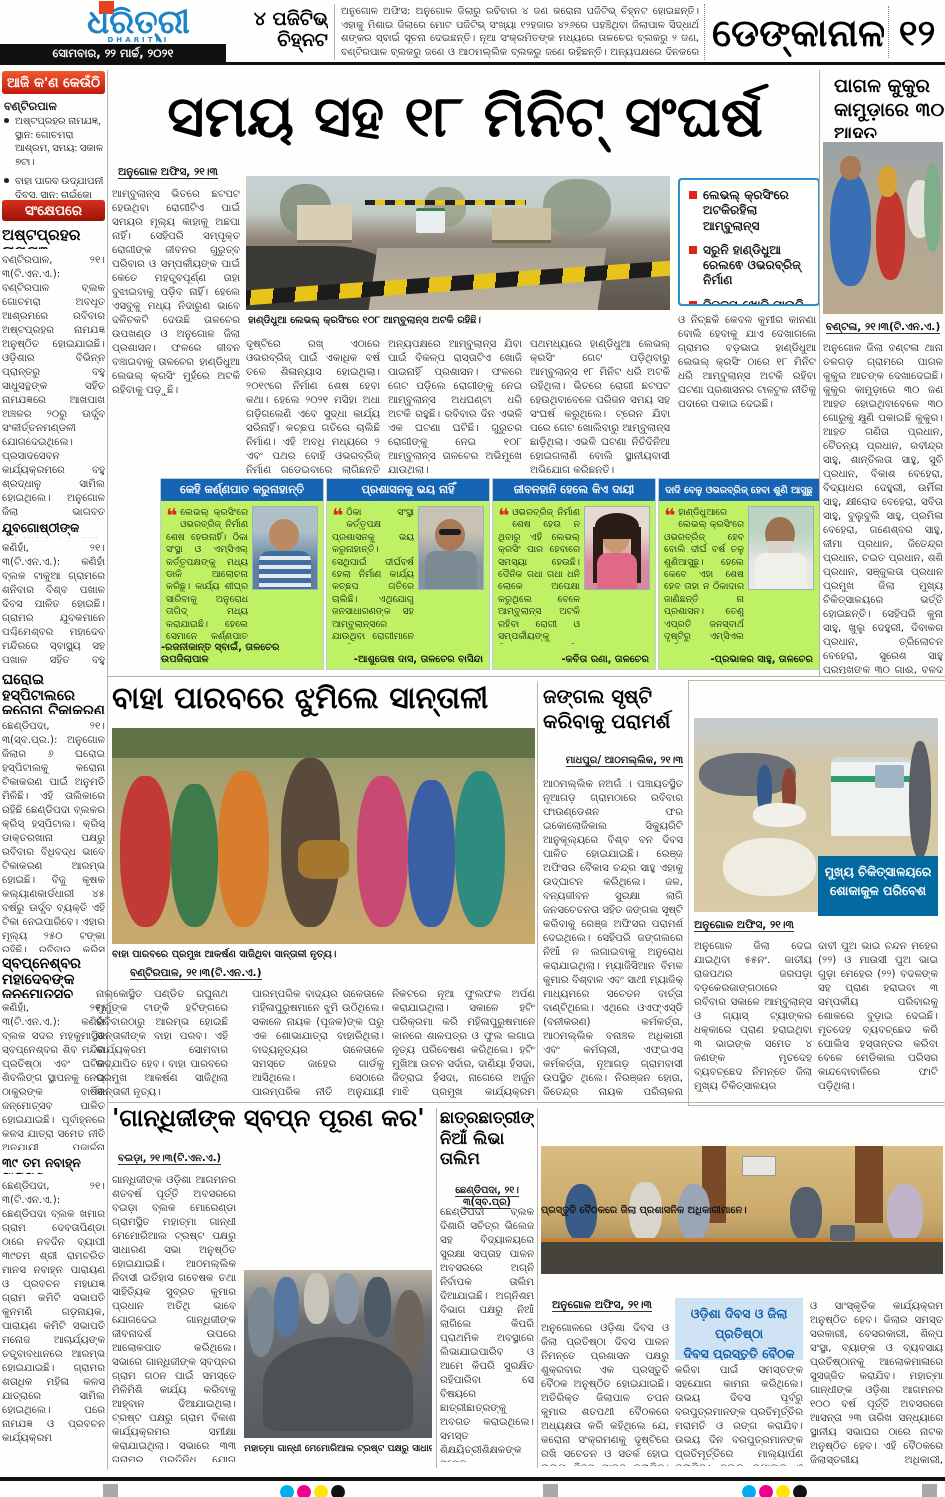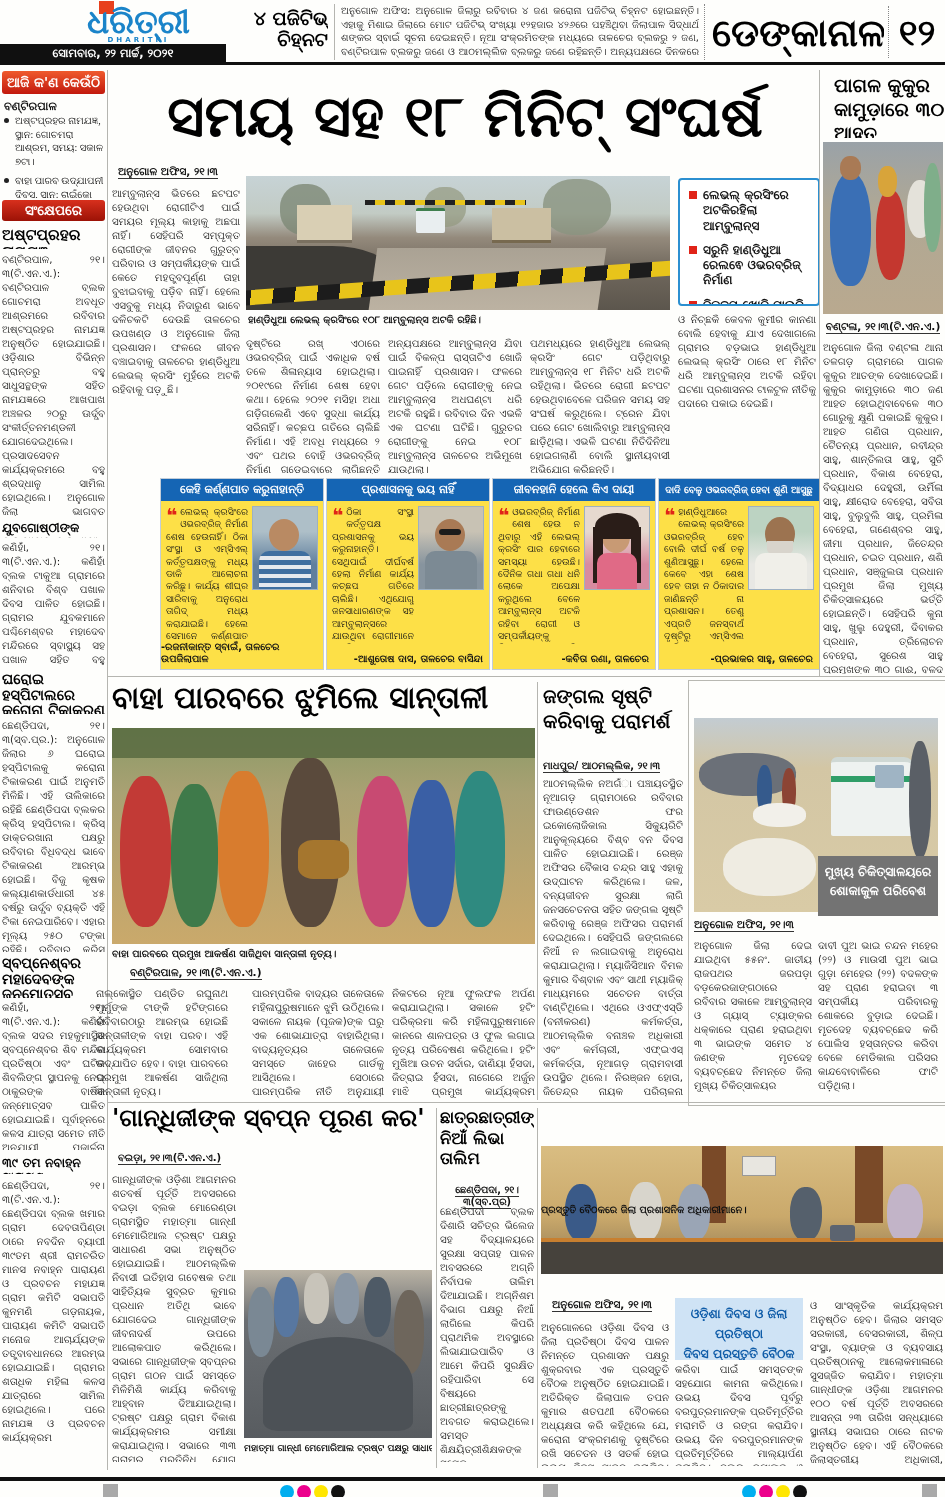--- a/index.html
+++ b/index.html
@@ -13,21 +13,21 @@
   .hl{font-weight:bold;color:#000;line-height:1.08;overflow:hidden;}
   .rule-v{background:#b5b5b0;width:1px;}
   .rule-h{background:#b5b5b0;height:1px;}
   .redband{background:linear-gradient(180deg,#ef5a2d,#c2190d);color:#fff;font-weight:bold;
            text-align:center;border-radius:3px;overflow:hidden;}
   .photo{overflow:hidden;background:#9a9a92;}
   .bullet-item{position:relative;padding-left:11px;font-size:10px;line-height:1.35;margin-bottom:6px;font-family:Liberation Serif, serif;}
   .bullet-item::before{content:"";position:absolute;left:0;top:4px;width:5px;height:5px;border-radius:50%;background:#222;}
   .boxpoint{position:relative;padding-left:14px;font-weight:bold;font-size:12.2px;line-height:1.25;margin-bottom:9px;}
   .boxpoint::before{content:"";position:absolute;left:0;top:3px;width:8px;height:8px;background:#e02418;}
-  .qbox{position:absolute;background:#fde047;border:1px solid #c2cdd9;}
+  .qbox{position:absolute;background:#bef264;border:1px solid #c2cdd9;}
   .qhead{background:#1565b4;color:#fff;font-weight:bold;font-size:11.3px;text-align:center;
          height:22px;line-height:22px;overflow:hidden;white-space:nowrap;}
   .qtext{font-size:9.4px;line-height:1.32;text-align:justify;overflow:hidden;}
   .qtext::before{content:"❝";color:#e02418;font-size:19px;line-height:14px;float:left;margin:2px 3px 0 0;font-weight:bold;}
   .qname{position:absolute;right:6px;bottom:4px;font-size:9.8px;font-weight:bold;}
   .qphoto{position:absolute;width:64px;height:82px;border:1px solid #9db0c2;overflow:hidden;}
   .face{position:absolute;border-radius:50%;}
   .torso{position:absolute;border-radius:10px 10px 0 0;}
   .dot{width:14px;height:14px;border-radius:50%;display:inline-block;margin-right:3px;}
   .graysq{position:absolute;width:15px;height:15px;background:#a9a9a9;}
@@ -184,36 +184,36 @@
     <div class="blob" style="left:0;top:0;width:100%;height:14%;background:#55683e;opacity:.8;border-radius:0;"></div>
   </div>
   <div class="abs cap" style="left:112px;top:948px;width:423px;">ବାହା ପାରବରେ ପ୍ରମୁଖ ଆକର୍ଷଣ ସାଜିଥିବା ସାନ୍ତାଳୀ ନୃତ୍ୟ।</div>
   <div class="abs byl" style="left:130px;top:966px;width:200px;"><span>ବଣ୍ଟିରପାଳ, ୨୧।୩(ଟି.ଏନ.ଏ.)</span></div>
   <div class="abs bt" style="left:96px;top:986px;width:132px;height:114px;">ନାଲ୍‌କୋସ୍ଥିତ ପଣ୍ଡିତ ରଘୁନାଥ ମୁର୍ମୁଙ୍କ ଟାଙ୍କି ହଟିଙ୍ଗରେ ରବିବାରଠାରୁ ଆରମ୍ଭ ହୋଇଛି ସାନ୍ତାଳୀଙ୍କ ବାହା ପରବ। ଏହି କାର୍ଯ୍ୟକ୍ରମ ସୋମବାର ଉଦ୍‌ଯାପିତ ହେବ। ବାହା ପାରବରେ ପ୍ରମୁଖ ଆକର୍ଷଣ ସାଜିଥିଲା ସାନ୍ତାଳୀ ନୃତ୍ୟ।</div>
   <div class="abs bt" style="left:252px;top:986px;width:132px;height:114px;">ପାରମ୍ପରିକ ବାଦ୍ୟର ତାଳେତାଳେ ମହିଳାପୁରୁଷମାନେ ଝୁମି ଉଠିଥିଲେ। ସକାଳେ ନାୟକ (ପୂଜକ)ଙ୍କ ଘରୁ ଏକ ଶୋଭାଯାତ୍ରା ବାହାରିଥିଲା। ବାଦ୍ୟନୃତ୍ୟର ତାଳେତାଳେ ସମସ୍ତେ ଜାହେର ଗାର୍ଡକୁ ଆସିଥିଲେ। ସେଠାରେ ପାରମ୍ପରିକ ନୀତି ଅନୁଯାୟୀ ସାଲାଇ ପୂଜା କରାଯାଇଥିଲା। ଠାକୁରଙ୍କ</div>
   <div class="abs bt" style="left:392px;top:986px;width:143px;height:114px;">ନିକଟରେ ନୂଆ ଫୁଲଫଳ ଅର୍ପଣ କରାଯାଇଥିଲା। ସକାଳେ ହଟିଂ ପରିକ୍ରମା କରି ମହିଳାପୁରୁଷମାନେ କାନରେ ଶାଳପତ୍ର ଓ ଫୁଲ ଲଗାଇ ନୃତ୍ୟ ପରିବେଷଣ କରିଥିଲେ। ହଟିଂ ମୁଖିଆ ଉଚନ ସର୍ଦାର, ଦାଣିୟା ହଁସଦା, ଜିତ୍ରାଇ ହଁସଦା, ନାଗେରେ ଅର୍ଜୁନ ମାଝି ପ୍ରମୁଖ କାର୍ଯ୍ୟକ୍ରମ ପରିଚାଳନା କରିଥିଲେ।</div>
 
   <div class="abs rule-v" style="left:537px;top:682px;height:418px;"></div>
   <div class="abs hl" style="left:543px;top:684px;width:140px;height:66px;font-size:19.5px;line-height:1.3;">ଜଙ୍ଗଲ ସୃଷ୍ଟି କରିବାକୁ ପରାମର୍ଶ</div>
-  <div class="abs byl" style="left:543px;top:754px;width:140px;text-align:left;font-size:10px;margin-top:6px;"><span>ମାଧପୁର/ ଆଠମଲ୍ଲିକ, ୨୧।୩</span></div>
+  <div class="abs byl" style="left:543px;top:754px;width:140px;text-align:right;font-size:10px;"><span>ମାଧପୁର/ ଆଠମଲ୍ଲିକ, ୨୧।୩</span></div>
   <div class="abs bt" style="left:543px;top:776px;width:140px;height:324px;">ଆଠମଲ୍ଲିକ ନଅଗଁା ପଞ୍ଚାୟତସ୍ଥିତ ନୂଆଗଡ଼ ଗ୍ରାମଠାରେ ରବିବାର ଫାଉଣ୍ଡେଶନ ଫର ଇକୋଲୋଜିକାଲ ସିକ୍ୟୁରିଟି ଆନୁକୂଲ୍ୟରେ ବିଶ୍ବ ବନ ଦିବସ ପାଳିତ ହୋଇଯାଇଛି। ରେଞ୍ଜ ଅଫିସର ବୈକାସ ଚନ୍ଦ୍ର ସାହୁ ଏହାକୁ ଉଦ୍‌ଘାଟନ କରିଥିଲେ। ଜଳ, ବନ୍ୟଜୀବନ ସୁରକ୍ଷା ଲାଗି ଜନସଚେତନତା ସହିତ ଜଙ୍ଗଲ ସୃଷ୍ଟି କରିବାକୁ ରେଞ୍ଜ ଅଫିସର ପରାମର୍ଶ ଦେଇଥିଲେ। ସେହିପରି ଜଙ୍ଗଲରେ ନିଆଁ ନ ଲଗାଇବାକୁ ଅନୁରୋଧ କରାଯାଇଥିଲା। ମ୍ୟାଜିସିଆନ ବିମଳ କୁମାର ବିଶ୍ବାଳ ଏବଂ ସାଥୀ ମ୍ୟାଜିକ୍ ମାଧ୍ୟମରେ ସଚେତନ ବାର୍ତ୍ତା ବାଣ୍ଟିଥିଲେ। ଏଥିରେ ଓଏଫ୍ଏସ୍‌ଡି (ବନୀକରଣ) କର୍ମକର୍ତ୍ତା, ଆଠମଲ୍ଲିକ ବନାଞ୍ଚଳ ଅଧିକାରୀ ଏବଂ କର୍ମଚାରୀ, ଏଫ୍ଇଏସ୍ କର୍ମକର୍ତ୍ତା, ନୂଆଗଡ଼ ଗ୍ରାମବାସୀ ଉପସ୍ଥିତ ଥିଲେ। ନିରଞ୍ଜନ ହୋତା, ଜିତେନ୍ଦ୍ର ନାୟକ ପରିଚାଳନା କରିଥିଲେ।</div>
 
   <div class="abs" style="left:688px;top:680px;width:256px;height:424px;border:1px solid #b8b8b2;"></div>
   <div class="abs photo" style="left:694px;top:718px;width:244px;height:194px;background:linear-gradient(180deg,#c3ccd2 0%,#d3c6a4 26%,#d9cba6 100%);">
     <div class="blob" style="left:2%;top:18%;width:40%;height:22%;background:#6b7078;"></div>
     <div class="blob" style="left:26%;top:24%;width:6%;height:26%;background:#355a8c;"></div>
     <div class="blob" style="left:36%;top:26%;width:6%;height:24%;background:#8c4434;"></div>
     <div class="abs" style="left:56%;top:20%;width:34%;height:38%;background:#eef2f0;border-radius:6px 10px 2px 2px;border-top:5px solid #cfd8d4;"></div>
     <div class="abs" style="left:56%;top:30%;width:34%;height:6px;background:#2f9e68;"></div>
     <div class="abs" style="left:74%;top:24%;width:12%;height:12%;background:#9fb4c4;border-radius:2px;"></div>
     <div class="blob" style="left:24%;top:44%;width:22%;height:12%;background:#f2f0ea;"></div>
     <div class="blob" style="left:12%;top:62%;width:38%;height:30%;background:#efece2;"></div>
     <div class="blob" style="left:88%;top:12%;width:9%;height:60%;background:#5a5f66;"></div>
   </div>
-  <div class="abs" style="left:818px;top:856px;width:120px;height:54px;background:#737373;color:#fff;font-weight:bold;font-size:12.5px;line-height:1.55;text-align:center;padding-top:6px;overflow:hidden;">
+  <div class="abs" style="left:818px;top:856px;width:120px;height:54px;background:#0369a1;color:#fff;font-weight:bold;font-size:12.5px;line-height:1.55;text-align:center;padding-top:6px;overflow:hidden;">
     <div>ମୁଖ୍ୟ ଚିକିତ୍ସାଳୟରେ</div>
     <div>ଶୋକାକୁଳ ପରିବେଶ</div>
   </div>
   <div class="abs byl" style="left:694px;top:918px;width:130px;"><span>ଅନୁଗୋଳ ଅଫିସ, ୨୧।୩</span></div>
   <div class="abs bt" style="left:694px;top:938px;width:118px;height:160px;">ଅନୁଗୋଳ ଜିଲା ଦେଇ ଯାଇଥିବା ୫୫ନଂ. ଜାତୀୟ ରାଜପଥର ଜରପଡ଼ା ବଡ଼କେରଜାଙ୍ଗଠାରେ ରବିବାର ସକାଳେ ଆମ୍ବୁଲାନ୍ସ ଓ ଗ୍ୟାସ୍ ଟ୍ୟାଙ୍କର ଧକ୍କାରେ ପ୍ରାଣ ହରାଇଥିବା ୩ ଭାଇଙ୍କ ସମେତ ୪ ଜଣଙ୍କ ମୃତଦେହ ବ୍ୟବଚ୍ଛେଦ ନିମନ୍ତେ ଜିଲା ମୁଖ୍ୟ ଚିକିତ୍ସାଳୟର</div>
   <div class="abs bt" style="left:818px;top:938px;width:120px;height:160px;">ଦାବୀ ପୁଅ ଭାଇ ଚନ୍ଦନ ମହେର (୨୨) ଓ ମାଉସୀ ପୁଅ ଭାଇ ଗୁଡ଼ା ମେହେର (୨୨) ବଦଳଙ୍କ ସହ ପ୍ରାଣ ହରାଇବା ୩ ସମ୍ପର୍କୀୟ ପରିବାରକୁ ଶୋକରେ ବୁଡ଼ାଇ ଦେଇଛି। ମୃତଦେହ ବ୍ୟବଚ୍ଛେଦ କରି ପୋଲିସ ହସ୍ତାନ୍ତର କରିବା ବେଳେ ମେଡିକାଲ ପରିସର କାନ୍ଦବୋବାଳିରେ ଫାଟି ପଡ଼ିଥିଲା।</div>
 
   <div class="abs rule-h" style="left:108px;top:1102px;width:837px;"></div>
 
   <div class="abs hl" style="left:112px;top:1106px;width:322px;height:38px;font-size:24px;white-space:nowrap;">'ଗାନ୍ଧିଜୀଙ୍କ ସ୍ବପ୍ନ ପୂରଣ କର'</div>

